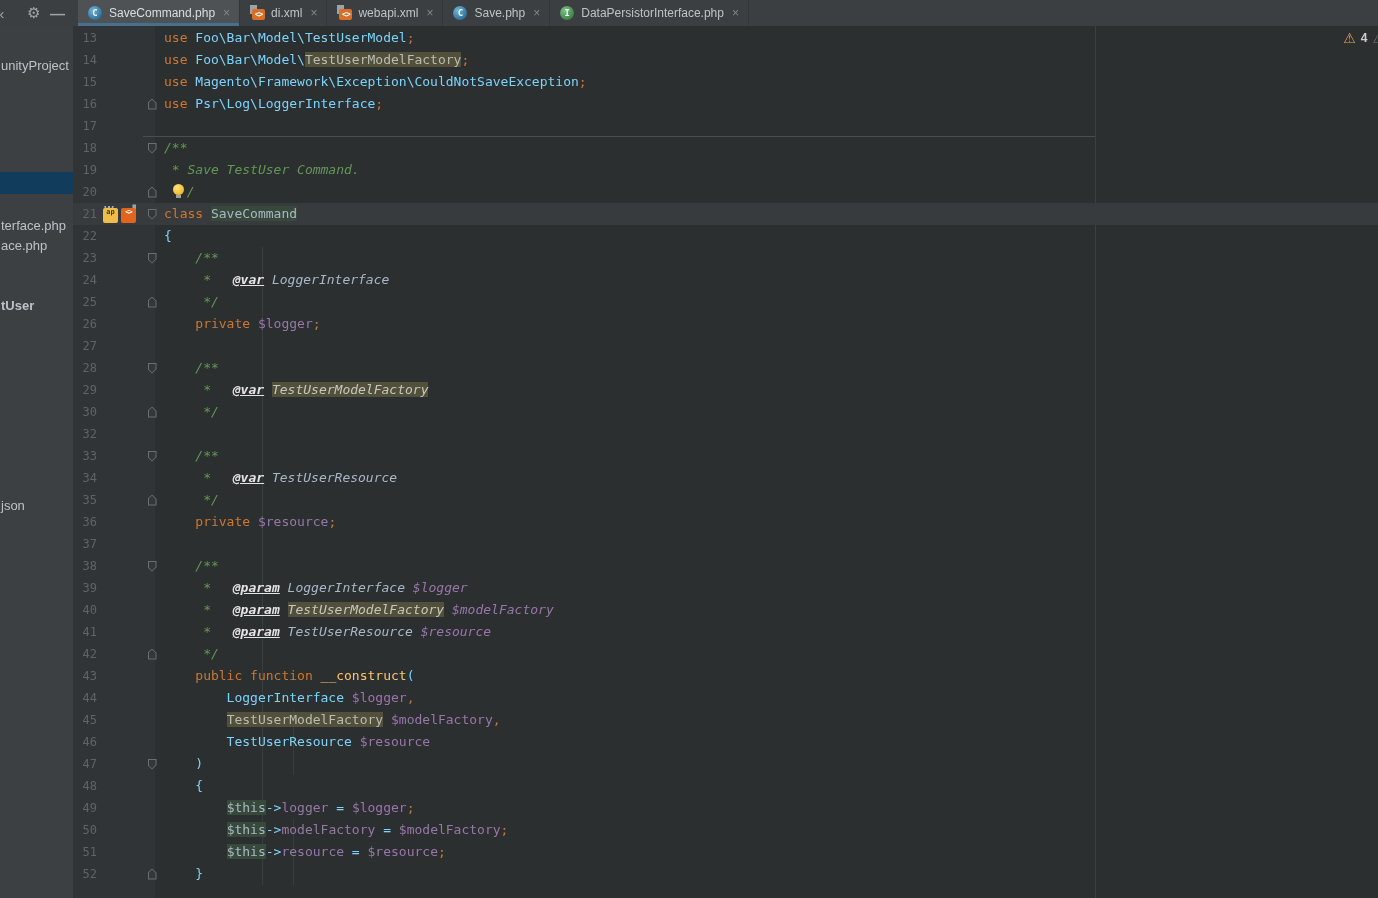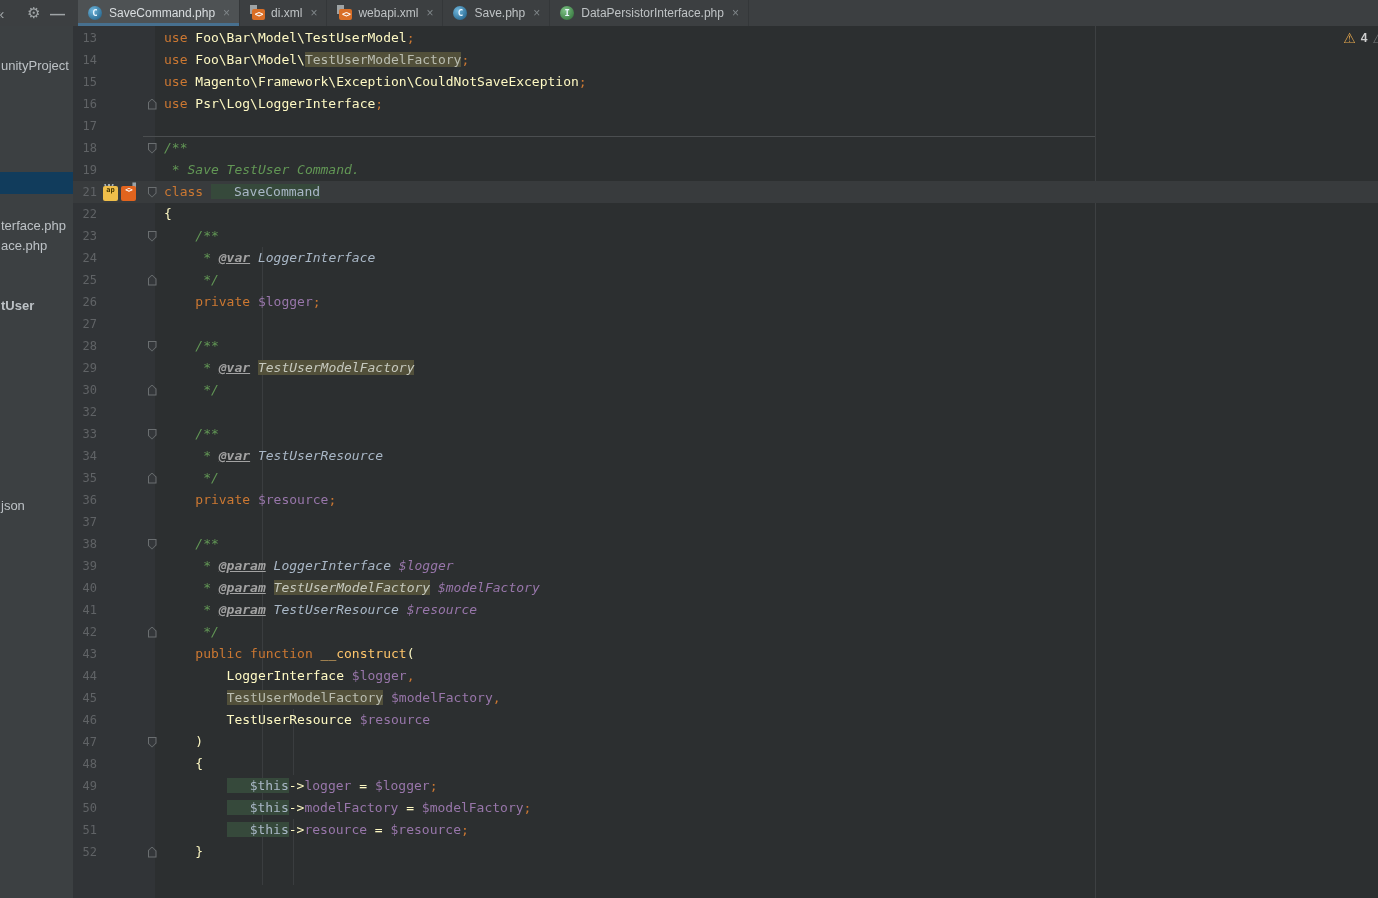--- a/index.html
+++ b/index.html
@@ -52,29 +52,29 @@
   .row .sepline{position:absolute;left:70px;width:952px;top:-1px;height:1px;background:#4B4E50;}
   .ln{flex:0 0 24px;text-align:right;padding-right:4px;color:#606366;font-size:12px;}
   .gic{flex:0 0 40px;display:flex;align-items:center;gap:2px;padding-left:2px;}
   .fold{flex:0 0 18px;display:flex;align-items:center;justify-content:center;}
   .fold i{display:block;width:9px;height:11px;background:#6A6E70;position:relative;}
   .fold i.fs{clip-path:polygon(0 0,100% 0,100% 62%,50% 100%,0 62%);}
   .fold i.fe{clip-path:polygon(0 38%,50% 0,100% 38%,100% 100%,0 100%);}
   .fold i::after{content:"";position:absolute;inset:1px;background:#34373A;clip-path:inherit;}
   .code{flex:1;white-space:pre;padding-left:3px;}
   
-  .s-kw{color:#CC7832;} .s-pl{color:#fef9c3;} .s-pu{color:#CC7832;} .s-vr{color:#9876AA;}
+  .s-kw{color:#CC7832;} .s-pl{color:#7dd3fc;} .s-pu{color:#CC7832;} .s-vr{color:#9876AA;}
   .s-dc{color:#629755;font-style:italic;}
-  .s-dt{color:#a3a3a3;font-style:italic;font-weight:bold;text-decoration:underline;}
+  .s-dt{color:#e5e5e5;font-style:italic;font-weight:bold;text-decoration:underline;margin-left:14px;}
   .s-dy{color:#A9B7C6;font-style:italic;}
   .s-dv{color:#9876AA;font-style:italic;}
   .s-fn{color:#FFC66B;}
   .s-plh{color:#B9BCB0;background:#52503A;}
   .s-dyh{color:#C5C8BE;background:#52503A;font-style:italic;}
-  .s-plg{color:#A9B7C6;background:#36493B;padding-left:23px;}
+  .s-plg{color:#A9B7C6;background:#36493B;}
   
   .s-bulb{display:inline-block;width:15px;height:15px;position:relative;vertical-align:-3px;}
   .s-bulb::before{content:"";position:absolute;left:1px;top:0;width:11px;height:11px;border-radius:50%;
                   background:radial-gradient(circle at 35% 30%,#FFE27A,#EFB927 75%);}
   .s-bulb::after{content:"";position:absolute;left:4px;top:11px;width:5px;height:3px;background:#9AA0A2;}
   
   .mg{position:relative;width:16px;height:17px;}
   .mg .top{position:absolute;top:-1px;left:1px;color:#A8B2B8;font-size:9px;font-weight:bold;
            line-height:10px;font-family:"DejaVu Sans",sans-serif;}
   .mg .bdg{position:absolute;bottom:0;left:0;width:15px;height:15px;border-radius:2px;
@@ -196,20 +196,28 @@
         <span class="fold">
           <i class="fs"></i>
         </span>
         <span class="code"><span class="s-dc">/**</span></span>
       </div>
       <div class="row">
         <span class="ln">19</span>
         <span class="gic"></span>
         <span class="fold"></span>
         <span class="code"><span class="s-dc"> * Save TestUser Command.</span></span>
+      </div>
+      <div class="row">
+        <span class="ln">20</span>
+        <span class="gic"></span>
+        <span class="fold">
+          <i class="fe"></i>
+        </span>
+        <span class="code"><span class="s-pl"> </span><span class="s-bulb"></span><span class="s-dc">/</span></span>
       </div>
       <div class="row caret">
         <span class="ln">21</span>
         <span class="gic">
           <span class="mg mg-webapi">
             <span class="top">W</span>
             <span class="bdg">ap</span>
           </span>
           <span class="mg mg-di">
             <span class="top">▟</span>

